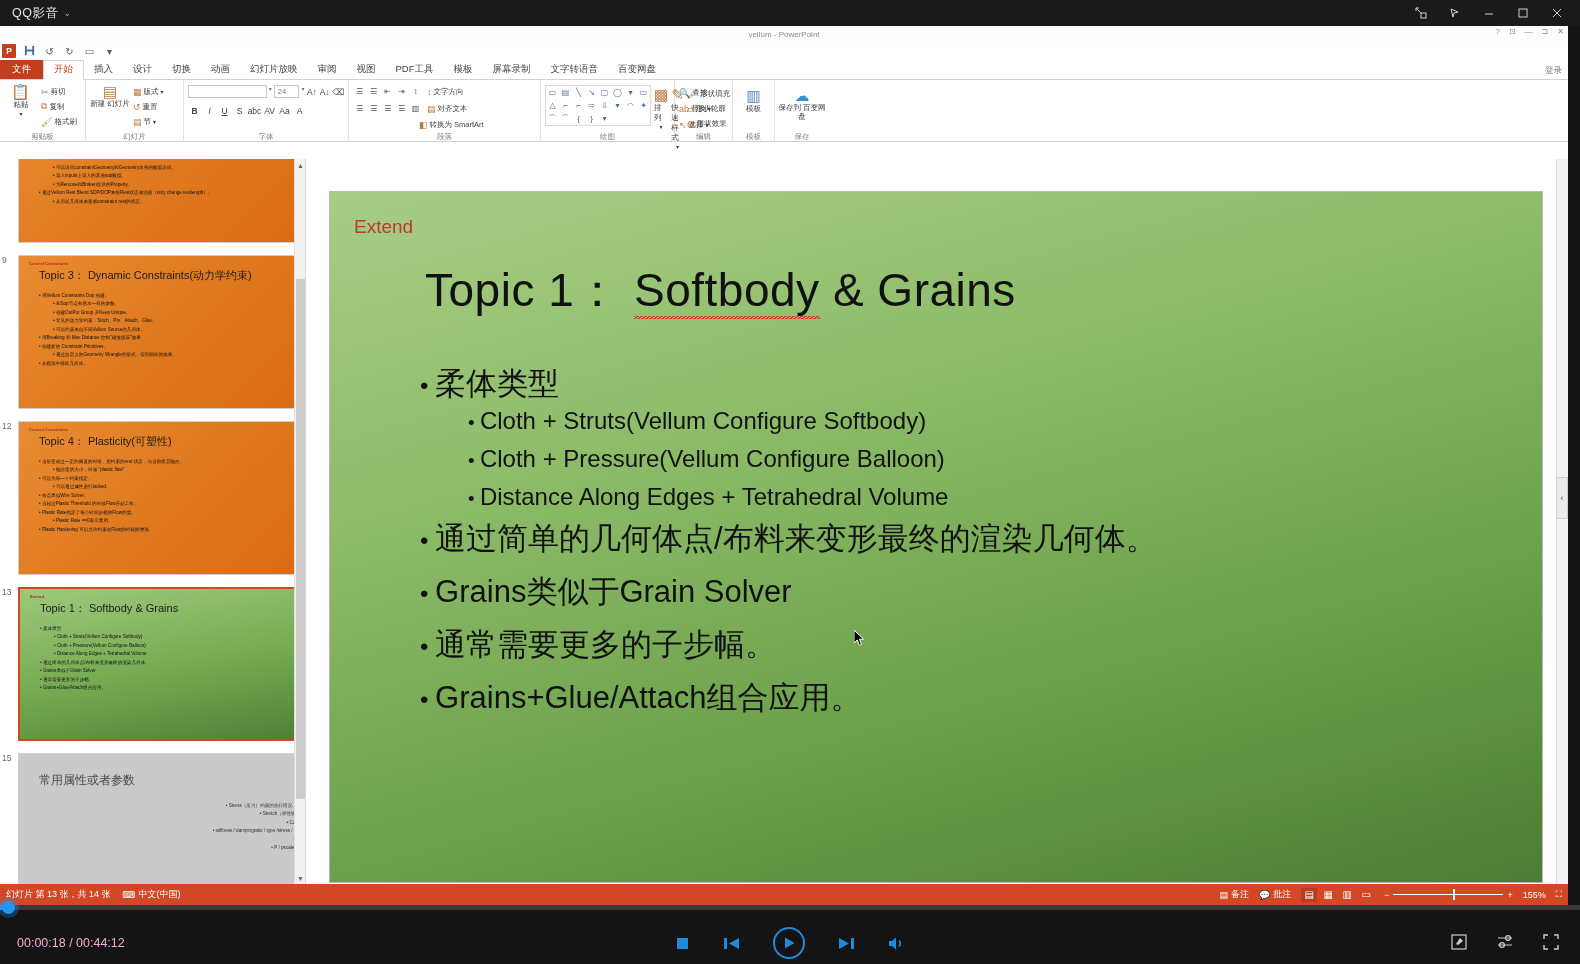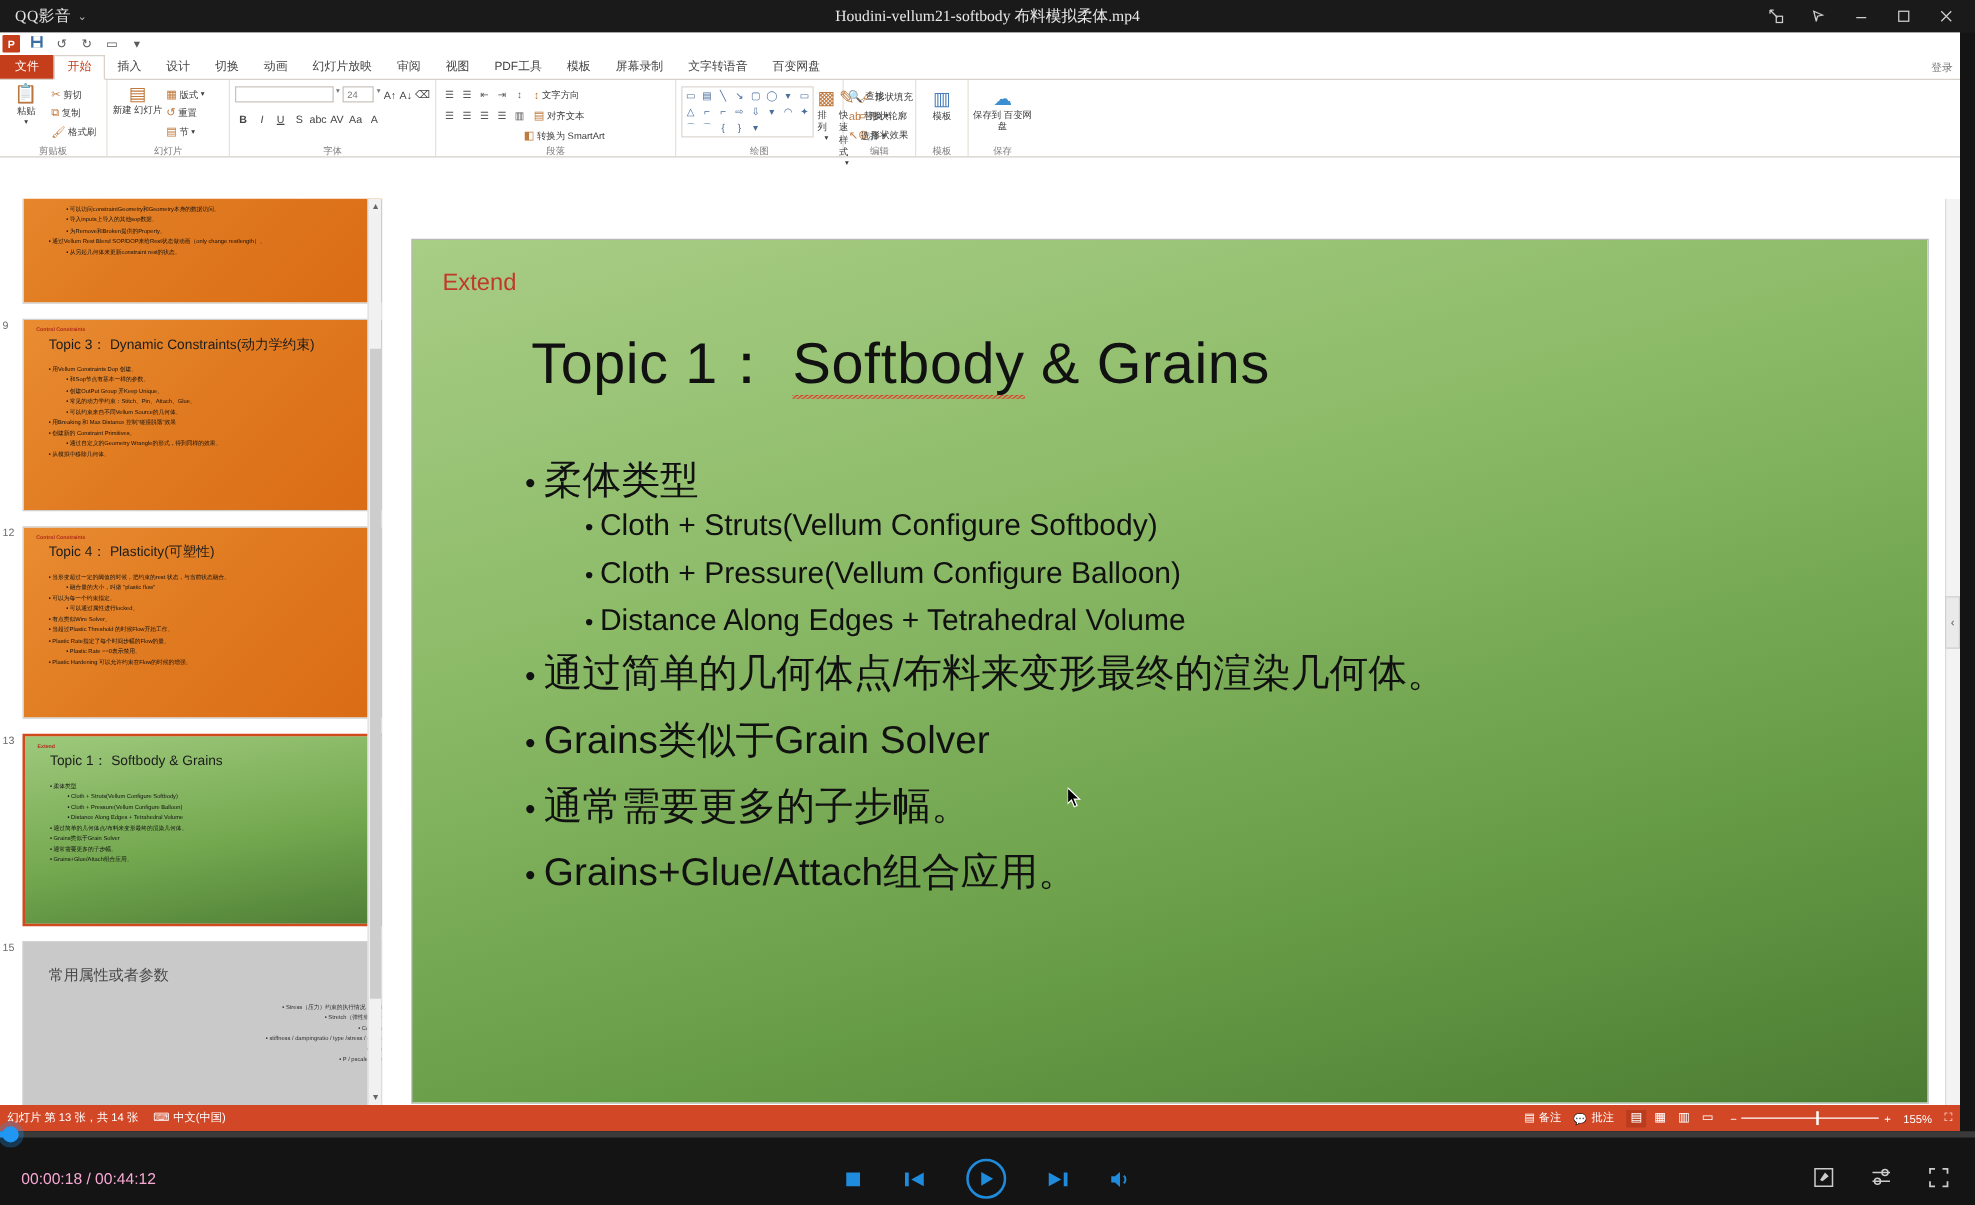--- a/index.html
+++ b/index.html
@@ -7,21 +7,21 @@
     width:1580px; height:964px; overflow:hidden;
     background:#0d0d0d;
     font-family:"Liberation Sans","DejaVu Sans",sans-serif;
   }
   .app { position:relative; width:1580px; height:964px; background:#141414; }
 
   
   .titlebar{
     position:absolute; left:0; top:0; width:1580px; height:26px;
     background:#1a1a1a; color:#d8d8d8;
-    display:flex; align-items:center;font-family:Liberation Serif, serif;
+    display:flex; align-items:center;
   }
   .tb-brand{ font-size:12.5px; color:#e4e4e4; padding-left:12px; letter-spacing:.5px; display:flex; align-items:center; gap:5px;}
   .tb-caret{ font-size:9px; color:#bdbdbd; }
   .tb-title{
     position:absolute; left:0; right:0; text-align:center;
     font-size:12.5px; color:#e9e9e9; pointer-events:none;
   }
   .tb-right{ position:absolute; right:6px; top:0; height:26px; display:flex; align-items:center; gap:0px; }
   .tb-btn{ width:34px; height:26px; display:flex; align-items:center; justify-content:center; color:#cfcfcf; }
   .tb-btn svg{ display:block; }
@@ -150,21 +150,20 @@
 </head>
 <body>
 
 <div class="app">
 
   <div class="titlebar">
     <div class="tb-brand">
       <span>QQ影音</span>
       <span class="tb-caret">⌄</span>
     </div>
-    <div class="tb-title">Houdini-vellum21-softbody 布料模拟柔体.mp4</div>
     <div class="tb-right">
       <div class="tb-btn">
         <svg width="14" height="14" viewBox="0 0 14 14">
             <path d="M2 2 L8 8 M2 2 L2 5 M2 2 L5 2" stroke="#cfcfcf" fill="none" stroke-width="1"></path>
             <rect x="7" y="7" width="5" height="5" stroke="#cfcfcf" fill="none" stroke-width="1"></rect>
           </svg>
       </div>
       <div class="tb-btn">
         <svg width="14" height="14" viewBox="0 0 14 14">
             <path d="M3 3 L10 6 L6 7 L5 11 Z" stroke="#cfcfcf" fill="none" stroke-width="1"></path>
@@ -183,20 +182,30 @@
       <div class="tb-btn close">
         <svg width="14" height="14" viewBox="0 0 14 14">
             <path d="M3 3 L11 11 M11 3 L3 11" stroke="#cfcfcf" stroke-width="1"></path>
           </svg>
       </div>
     </div>
   </div>
 
   <div class="ppt">
 
+    <div class="ppt-caption">
+      <span class="cap-title">vellum - PowerPoint</span>
+      <span class="cap-btns">
+        <span>?</span>
+        <span>⊡</span>
+        <span>—</span>
+        <span>⊐</span>
+        <span>✕</span>
+      </span>
+    </div>
 
     <div class="qat">
       <div class="pplogo">P</div>
       <div class="qi">
         <svg width="11" height="11" viewBox="0 0 12 12">
             <rect x="1" y="1" width="10" height="10" fill="#3a6ea5"></rect>
             <rect x="3" y="1" width="6" height="4" fill="#fff"></rect>
             <rect x="3" y="7" width="6" height="4" fill="#fff"></rect>
           </svg>
       </div>

